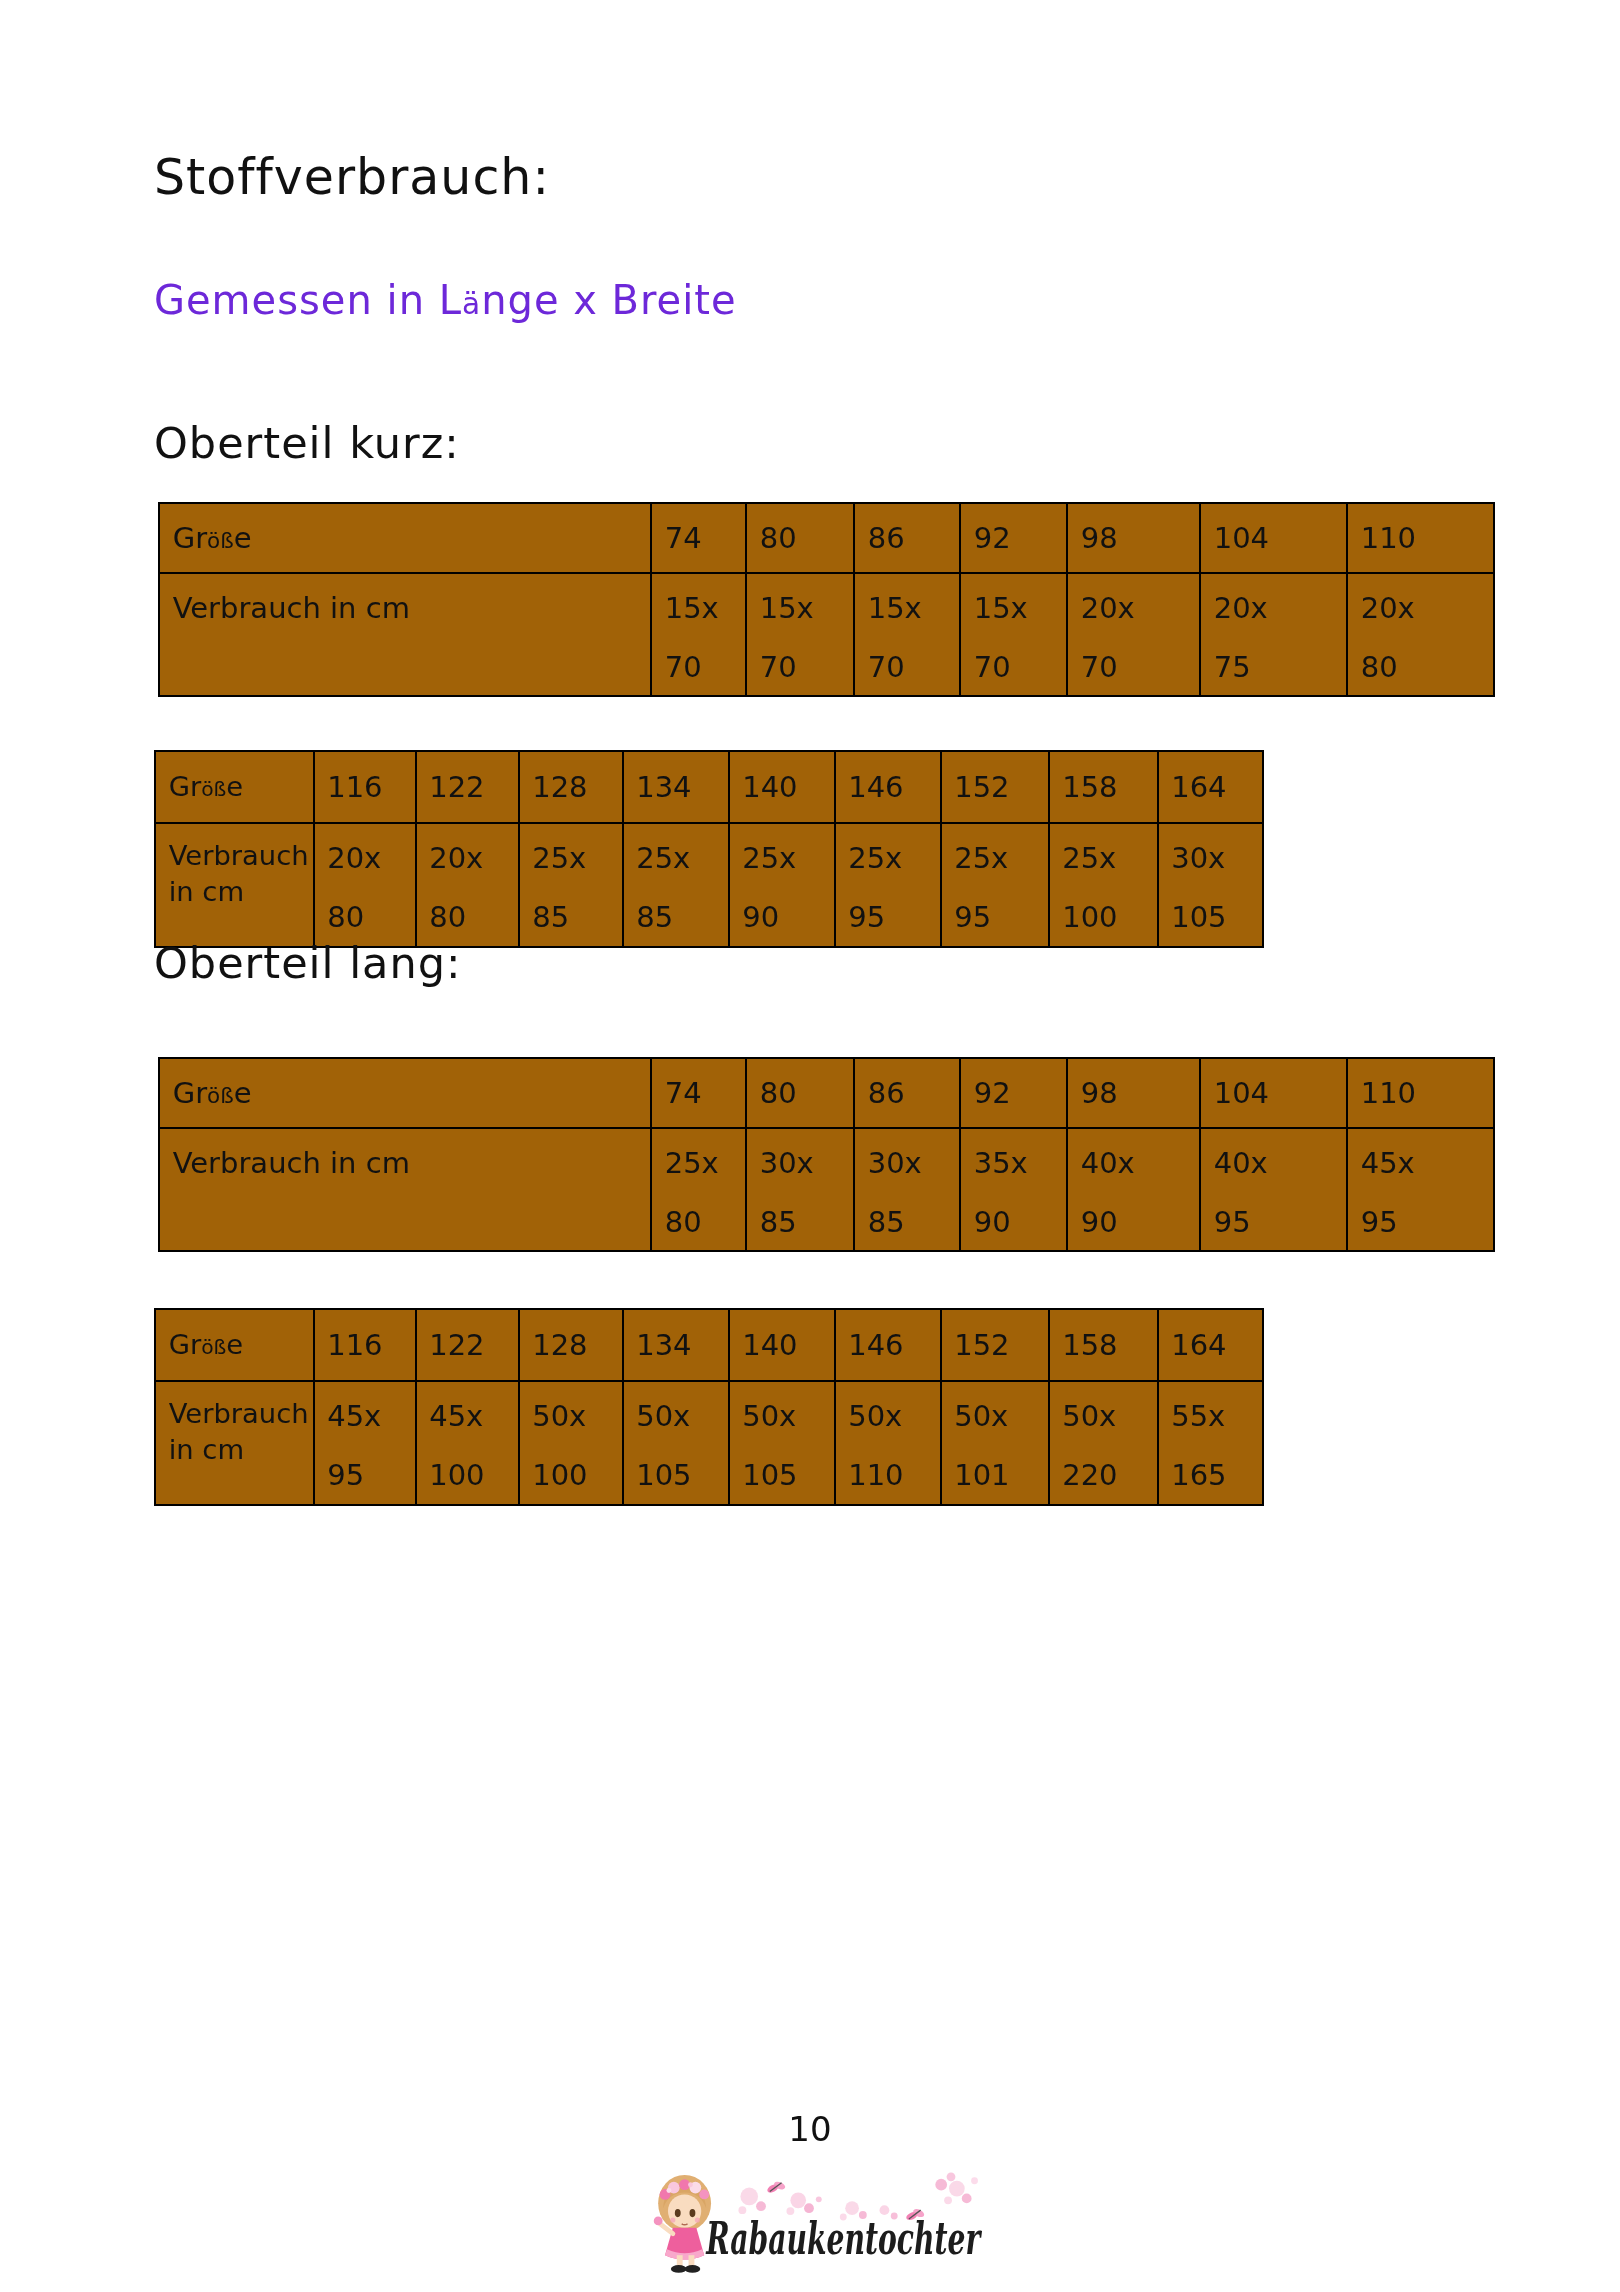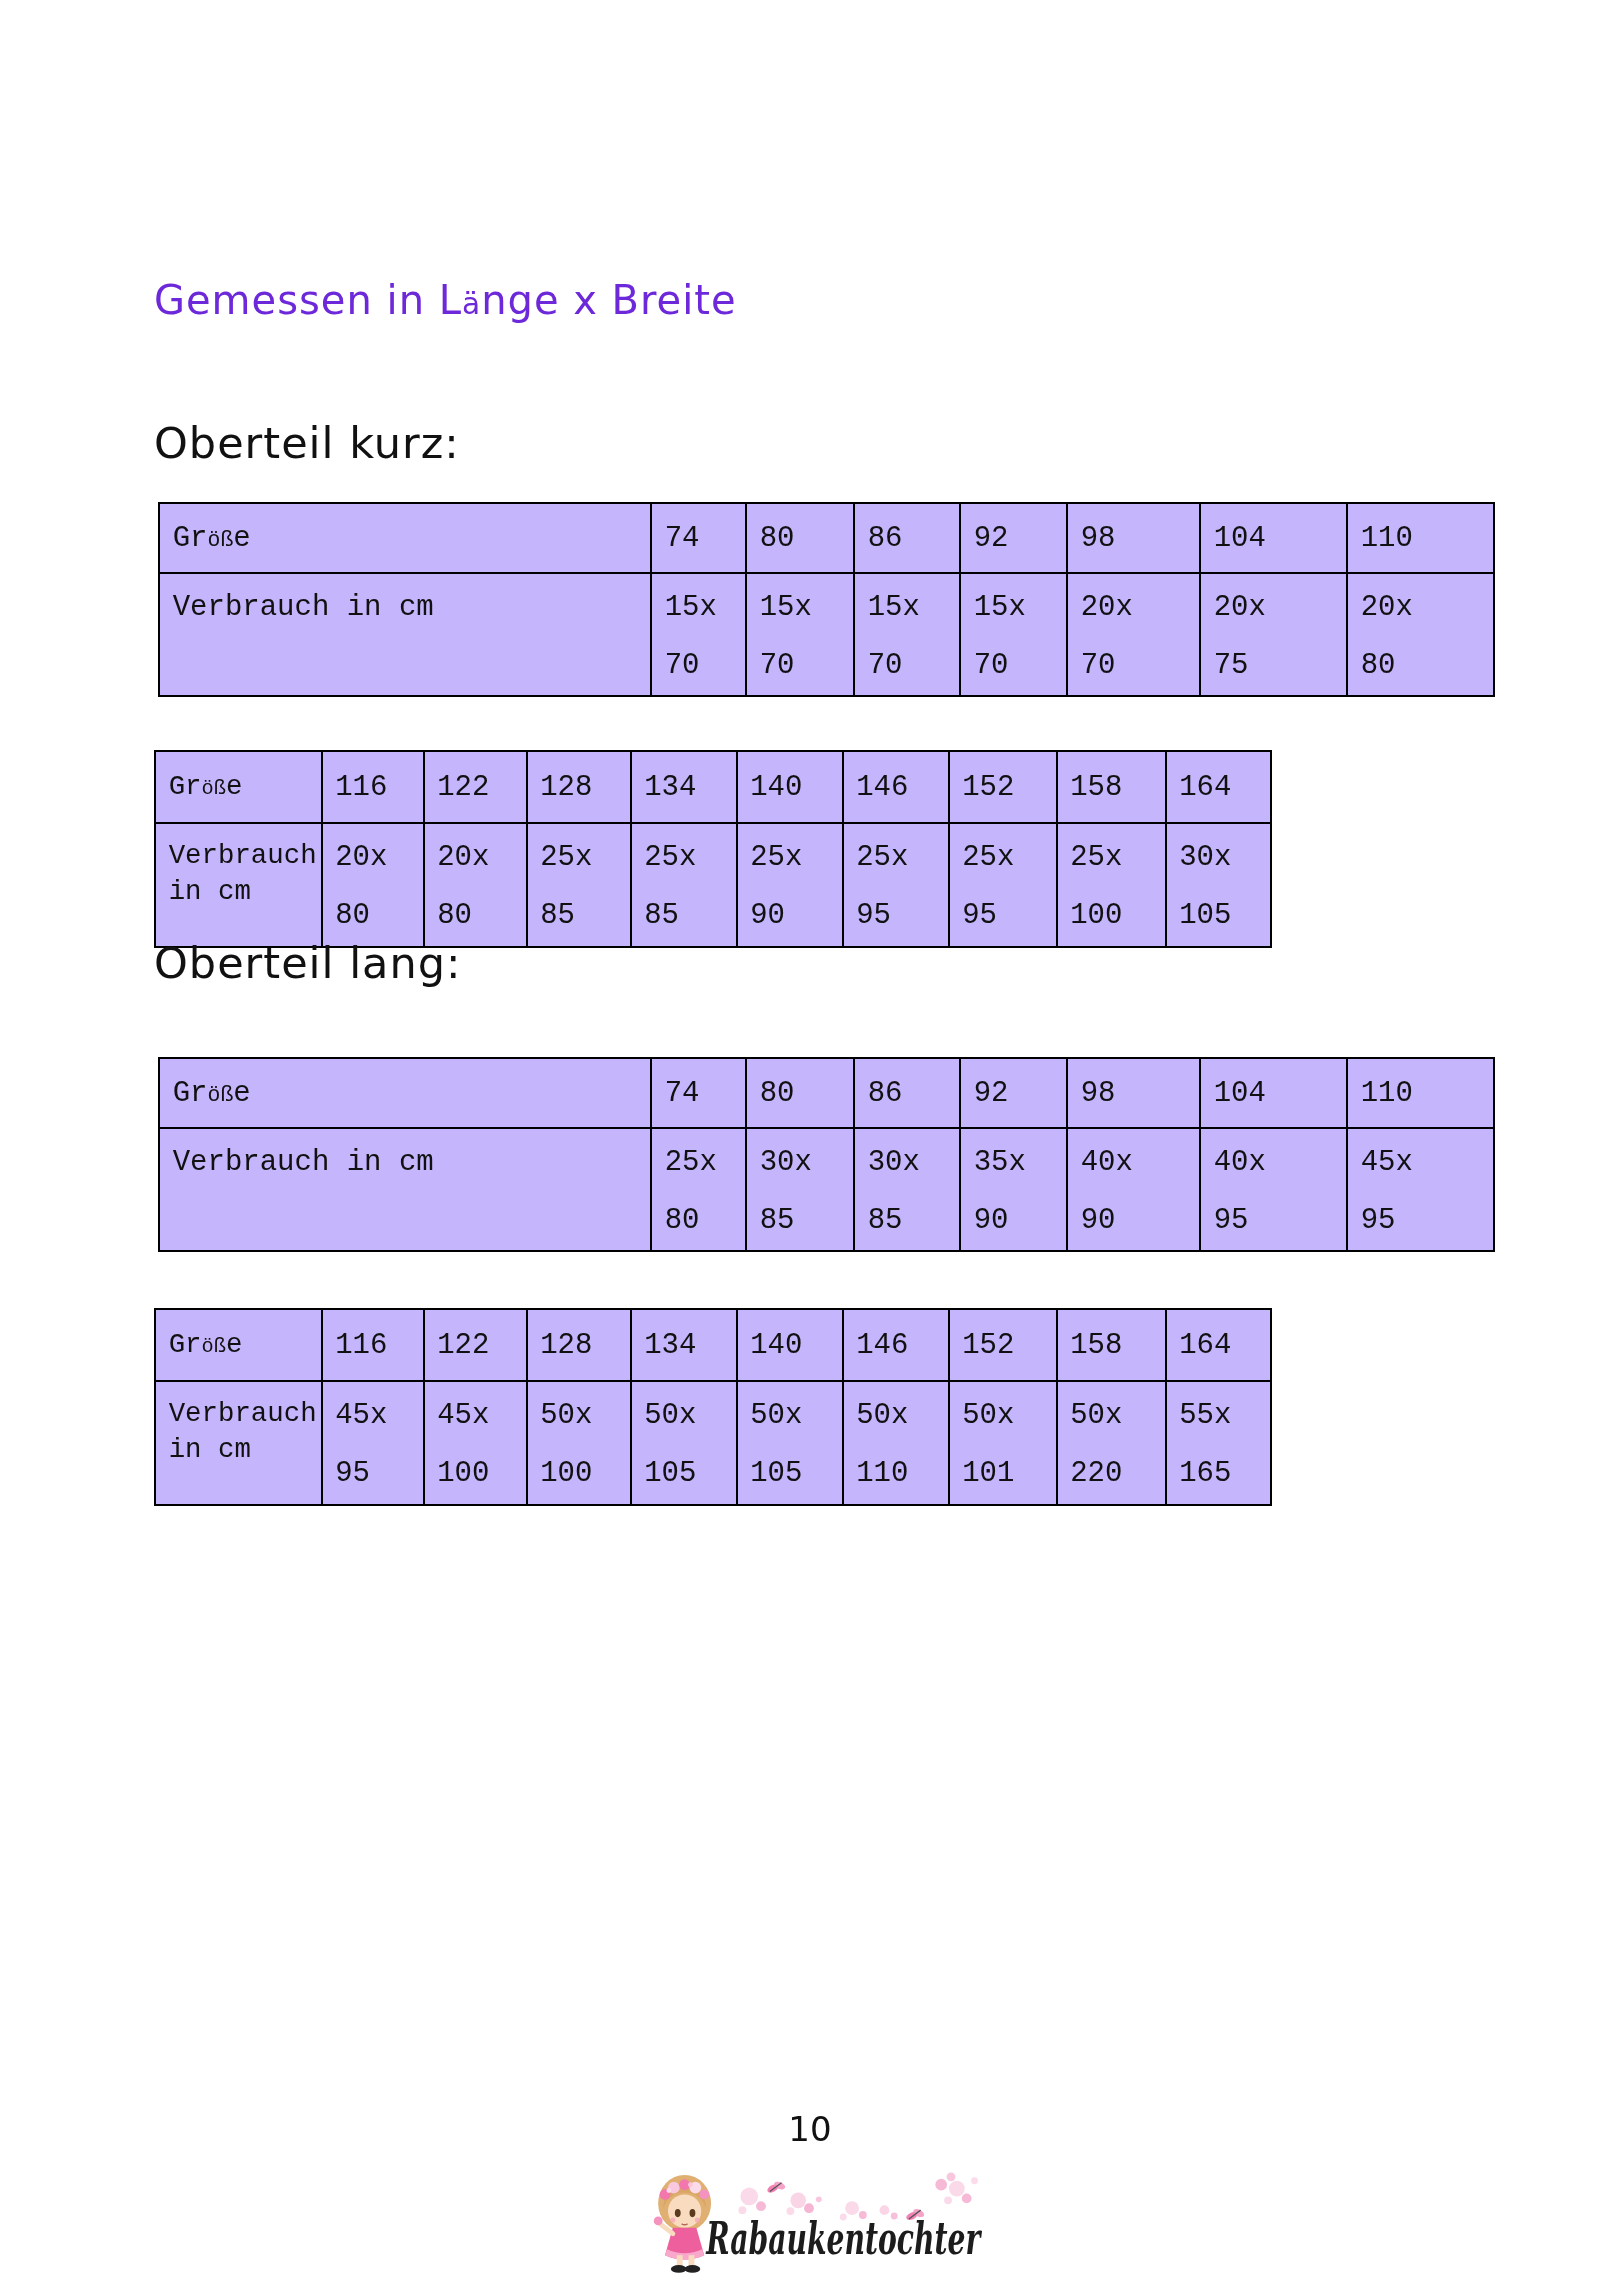--- a/index.html
+++ b/index.html
@@ -11,21 +11,21 @@
     color:#111111;
     overflow:hidden;
   }
   .abs{position:absolute;}
   .title{left:154px;top:151px;font-size:49px;line-height:1.1;font-weight:normal;letter-spacing:1px;}
   .subtitle{left:154px;top:278px;font-size:40px;line-height:1.1;font-weight:normal;letter-spacing:1px;}
   .sec-heading{font-size:43px;line-height:1.1;font-weight:normal;letter-spacing:1px;}
   .h-kurz{left:154px;top:420px;}
   .h-lang{left:154px;top:940px;}
 
-  table.t{position:absolute;border-collapse:collapse;table-layout:fixed;background:#c4b5fd;font-family:Liberation Mono, monospace;}
+  table.t{position:absolute;border-collapse:collapse;table-layout:fixed;background:#a16207;}
   table.t td{
     border:2.9px solid #000;
     font-size:29px;
     padding:0 3.9px 0 12.7px;
     color:#111;
     overflow:hidden;
     box-sizing:border-box;
   }
   tr.hdr td{height:70px;vertical-align:middle;}
   tr.dat td{vertical-align:top;padding-top:16.7px;}
@@ -43,20 +43,21 @@
   #t3{left:154px;top:1308px;}
 
   .pagenum{left:0;right:0;top:2109px;text-align:center;font-size:34px;}
   .logo{left:50%;top:2159px;transform:translateX(calc(-50% + 7.8px));}
 </style>
 </head>
 <body>
 
 <div class="page">
 
+  <div class="abs title">Stoffverbrauch:</div>
 
   <div class="abs subtitle" style="color: #6d28d9;">Gemessen in L<span class="fb">ä</span>nge x Breite</div>
 
   <div class="abs sec-heading h-kurz">Oberteil kurz:</div>
 
   <table class="t wide" id="t0">
     <colgroup>
       <col style="width:492px">
         <col style="width:95px">
         <col style="width:108px">

